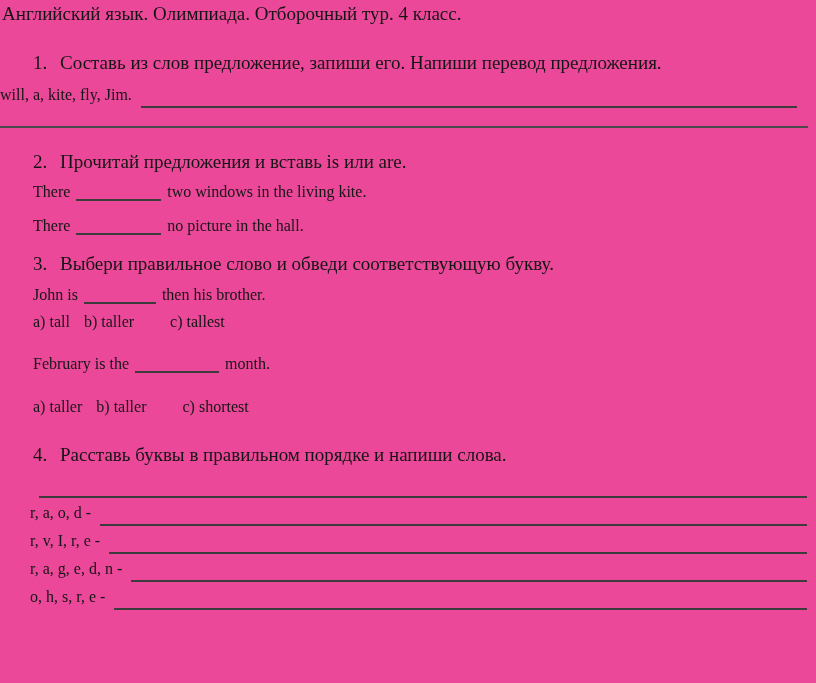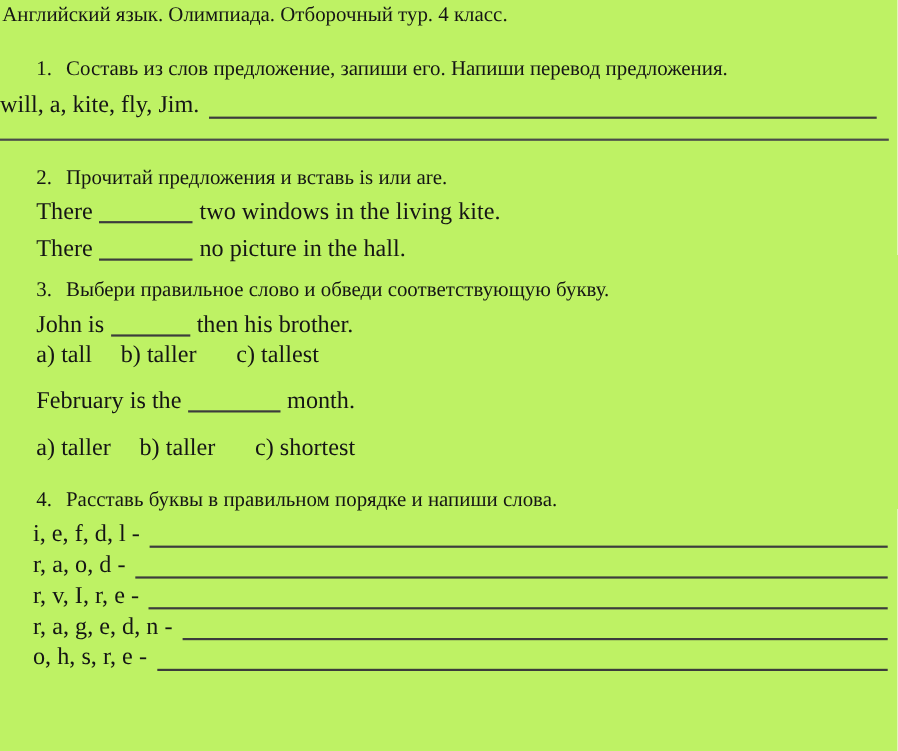--- a/index.html
+++ b/index.html
@@ -4,21 +4,21 @@
 <style>
   html, body {
     margin: 0;
     padding: 0;
     background: #ffffff;
   }
   .page {
     position: relative;
     width: 816px;
     height: 683px;
-    background: #bef264;
+    background: #ec4899;
     color: #151515;
     font-family: "Liberation Serif", "DejaVu Serif", serif;
     overflow: hidden;
   }
   .abs { position: absolute; }
 
   
   .ru {
     font-size: 19px;
     line-height: 22px;
@@ -26,21 +26,21 @@
   }
   .task-header { display: flex; }
   .task-num {
     display: inline-block;
     width: 27px;
     flex: 0 0 27px;
   }
 
   
   .en {
-    font-size: 22px;
+    font-size: 16px;
     line-height: 28px;
     white-space: nowrap;
   }
 
   
   .blank {
     display: inline-block;
     height: 18px;
     border-bottom: 2px solid #3c3c3c;
     vertical-align: -4px;
@@ -64,21 +64,21 @@
   }
 
   
   .full-line {
     border-top: 2px solid #4a4a4a;
     height: 0;
   }
 
   
   .options { display: flex; }
-  .options .opt:nth-child(2) { margin-left: 26px; }
+  .options .opt:nth-child(2) { margin-left: 14px; }
   .options .opt:nth-child(3) { margin-left: 36px; }
 
   .letters-block .line-row { margin: 0; }
 </style>
 </head>
 <body>
 
 <div class="page">
 
   <div class="abs ru" style="left:2px; top:3px;">Английский язык. Олимпиада. Отборочный тур. 4 класс.</div>
@@ -133,21 +133,20 @@
     <span class="opt">c) shortest</span>
   </div>
 
   <div class="abs ru task-header" style="left:33px; top:444px;">
     <span class="task-num">4.</span>
     <span>Расставь буквы в правильном порядке и напиши слова.</span>
   </div>
 
   <div class="abs letters-block" style="left:30px; top:471px; width:777px;">
     <div class="en line-row">
-      <span>i, e, f, d, l -</span>
       <span class="fill"></span>
     </div>
     <div class="en line-row">
       <span>r, a, o, d -</span>
       <span class="fill"></span>
     </div>
     <div class="en line-row">
       <span>r, v, I, r, e -</span>
       <span class="fill"></span>
     </div>

